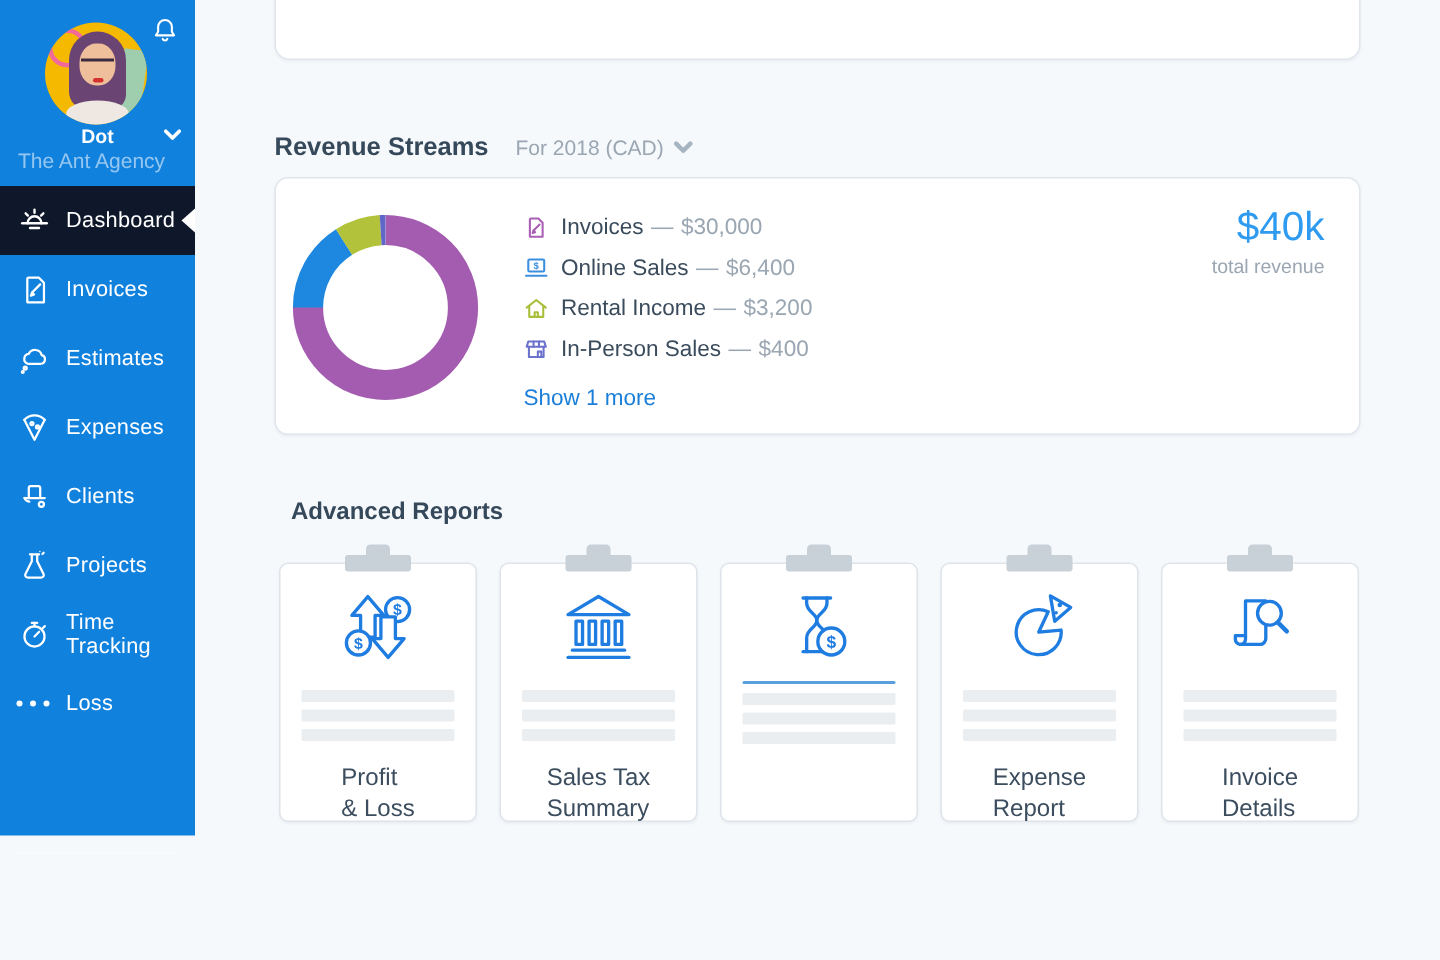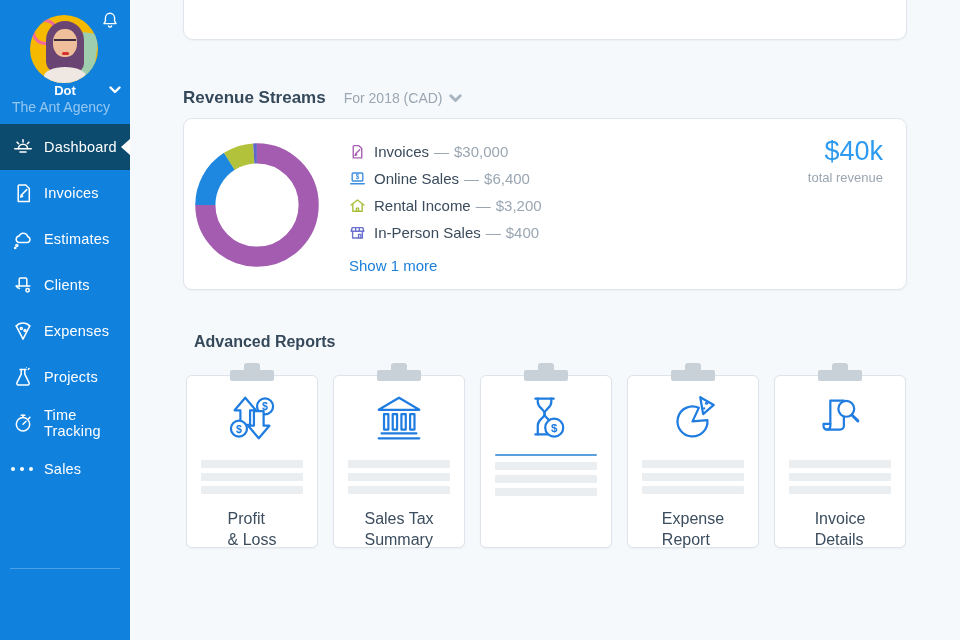--- a/index.html
+++ b/index.html
@@ -1,37 +1,37 @@
 <!DOCTYPE html>
 <html><head>
 <meta charset="utf-8">
 <style>
   * { margin:0; padding:0; box-sizing:border-box; }
   html,body { width:960px; height:640px; overflow:hidden; }
   body { font-family:"Liberation Sans", sans-serif; background:#F6F9FC; position:relative; }
 
   
-  .sidebar { position:absolute; left:0; top:0; width:130px; height:640px; background:#1181DE; }
+  .sidebar { position:absolute; left:0; top:0; width:130px; height:557px; background:#1181DE; }
   .bell { position:absolute; top:10px; right:9px; width:22px; height:22px; cursor:pointer; }
   .avatar { position:absolute; left:30px; top:15px; width:68px; height:68px; border-radius:50%;
             background:#F5B900; overflow:hidden; cursor:pointer; }
   .av-teal { position:absolute; right:2px; top:18px; width:16px; height:44px; background:#8ED1CC; transform:rotate(8deg); opacity:.85; }
   .av-pink { position:absolute; left:2px; top:4px; width:26px; height:26px; border:3px solid #F2699C; border-radius:50%; background:transparent; }
   .av-hair { position:absolute; left:16px; top:6px; width:38px; height:52px; background:#6A4472; border-radius:19px 19px 10px 12px; }
   .av-face { position:absolute; left:23px; top:14px; width:24px; height:28px; background:#EFBE9A; border-radius:46%; }
   .av-glass { position:absolute; left:24px; top:24px; width:22px; height:5px; border-top:2px solid #3A2B3E; }
   .av-lips { position:absolute; left:32px; top:37px; width:7px; height:3px; background:#D4322F; border-radius:2px; }
   .av-shirt { position:absolute; left:14px; top:52px; width:42px; height:18px; background:#EFE7E2; border-radius:50% 50% 0 0; }
   .user-name { position:absolute; top:83px; left:0; width:130px; text-align:center; color:#fff; font-size:13px; font-weight:bold; }
   .user-chev { position:absolute; top:86px; right:9px; width:12px; height:8px; cursor:pointer; }
   .user-co { position:absolute; top:99px; left:12px; width:130px; text-align:left; color:rgba(255,255,255,.55); font-size:14px; }
 
   .nav { position:absolute; top:124px; left:0; width:130px; }
   .nav-item { position:relative; height:46px; display:flex; align-items:center; padding-left:11px; cursor:pointer; }
-  .nav-item.active { background:#0c4a6e; }
+  .nav-item.active { background:#0f172a; }
   .nav-item .ico { width:24px; height:24px; margin-right:9px; flex:0 0 24px; }
   .nav-item .lbl { color:#fff; font-size:14.5px; letter-spacing:.2px; }
   .caret { position:absolute; right:0; top:50%; margin-top:-8px; width:0; height:0;
            border-top:8px solid transparent; border-bottom:8px solid transparent; border-right:9px solid #FFFFFF; }
   .dots { display:flex; gap:5px; align-items:center; height:24px; }
   .dots i { width:4px; height:4px; border-radius:50%; background:#fff; display:block; }
 
   .side-divider { position:absolute; top:568px; left:10px; width:110px; height:1px; background:rgba(255,255,255,.25); }
   .logo-wrap { position:absolute; top:588px; left:0; width:130px; text-align:center; color:rgba(255,255,255,.8); }
   .logo-main { font-size:16px; font-weight:bold; letter-spacing:.3px; position:relative; display:inline-block; }
@@ -147,39 +147,39 @@
           <circle cx="5.8" cy="18.4" r="1"></circle>
             <circle cx="4.2" cy="21" r=".6"></circle>
         </svg>
       </span>
       <span class="lbl">Estimates</span>
     </div>
 
     <div class="nav-item">
       <span class="ico">
         <svg viewBox="0 0 24 24" width="24" height="24" fill="none" stroke="#fff" stroke-width="1.5" stroke-linecap="round" stroke-linejoin="round">
+          <path d="M5.2 6.9a9.4 9.4 0 0 1 13.6 0"></path>
+            <path d="M5.2 6.9 12 20.2 18.8 6.9"></path>
+          <circle cx="10.3" cy="9.4" r="1"></circle>
+            <circle cx="14" cy="11.6" r="1"></circle>
+        </svg>
+      </span>
+      <span class="lbl">Expenses</span>
+    </div>
+
+    <div class="nav-item">
+      <span class="ico">
+        <svg viewBox="0 0 24 24" width="24" height="24" fill="none" stroke="#fff" stroke-width="1.5" stroke-linecap="round" stroke-linejoin="round">
           <path d="M8.2 13V6.2A1.2 1.2 0 0 1 9.4 5h5.2a1.2 1.2 0 0 1 1.2 1.2V13"></path>
           <path d="M5.2 13h13.6"></path>
             <path d="M5.4 13c.5 1.6 2 2.3 3.1 2.4"></path>
           <circle cx="16.6" cy="17.2" r="1.7"></circle>
         </svg>
       </span>
       <span class="lbl">Clients</span>
-    </div>
-
-    <div class="nav-item">
-      <span class="ico">
-        <svg viewBox="0 0 24 24" width="24" height="24" fill="none" stroke="#fff" stroke-width="1.5" stroke-linecap="round" stroke-linejoin="round">
-          <path d="M5.2 6.9a9.4 9.4 0 0 1 13.6 0"></path>
-            <path d="M5.2 6.9 12 20.2 18.8 6.9"></path>
-          <circle cx="10.3" cy="9.4" r="1"></circle>
-            <circle cx="14" cy="11.6" r="1"></circle>
-        </svg>
-      </span>
-      <span class="lbl">Expenses</span>
     </div>
 
     <div class="nav-item">
       <span class="ico">
         <svg viewBox="0 0 24 24" width="24" height="24" fill="none" stroke="#fff" stroke-width="1.5" stroke-linecap="round" stroke-linejoin="round">
           <path d="M10.2 4.6v4.5L5.9 17.9a1.55 1.55 0 0 0 1.4 2.1h9.4a1.55 1.55 0 0 0 1.4-2.1L13.8 9.1V4.6"></path>
           <path d="M9 4.6h6"></path>
             <circle cx="15.6" cy="2.6" r=".5" fill="#fff" stroke="none"></circle>
             <path d="M17.3 4.3l.8-.8"></path>
         </svg>
@@ -201,21 +201,21 @@
     </div>
 
     <div class="nav-item">
       <span class="ico">
         <span class="dots">
             <i></i>
             <i></i>
             <i></i>
           </span>
       </span>
-      <span class="lbl">Sales</span>
+      <span class="lbl">Loss</span>
     </div>
 
   </div>
 
   <div class="side-divider"></div>
 
 </div>
 
 <div class="main">
 

